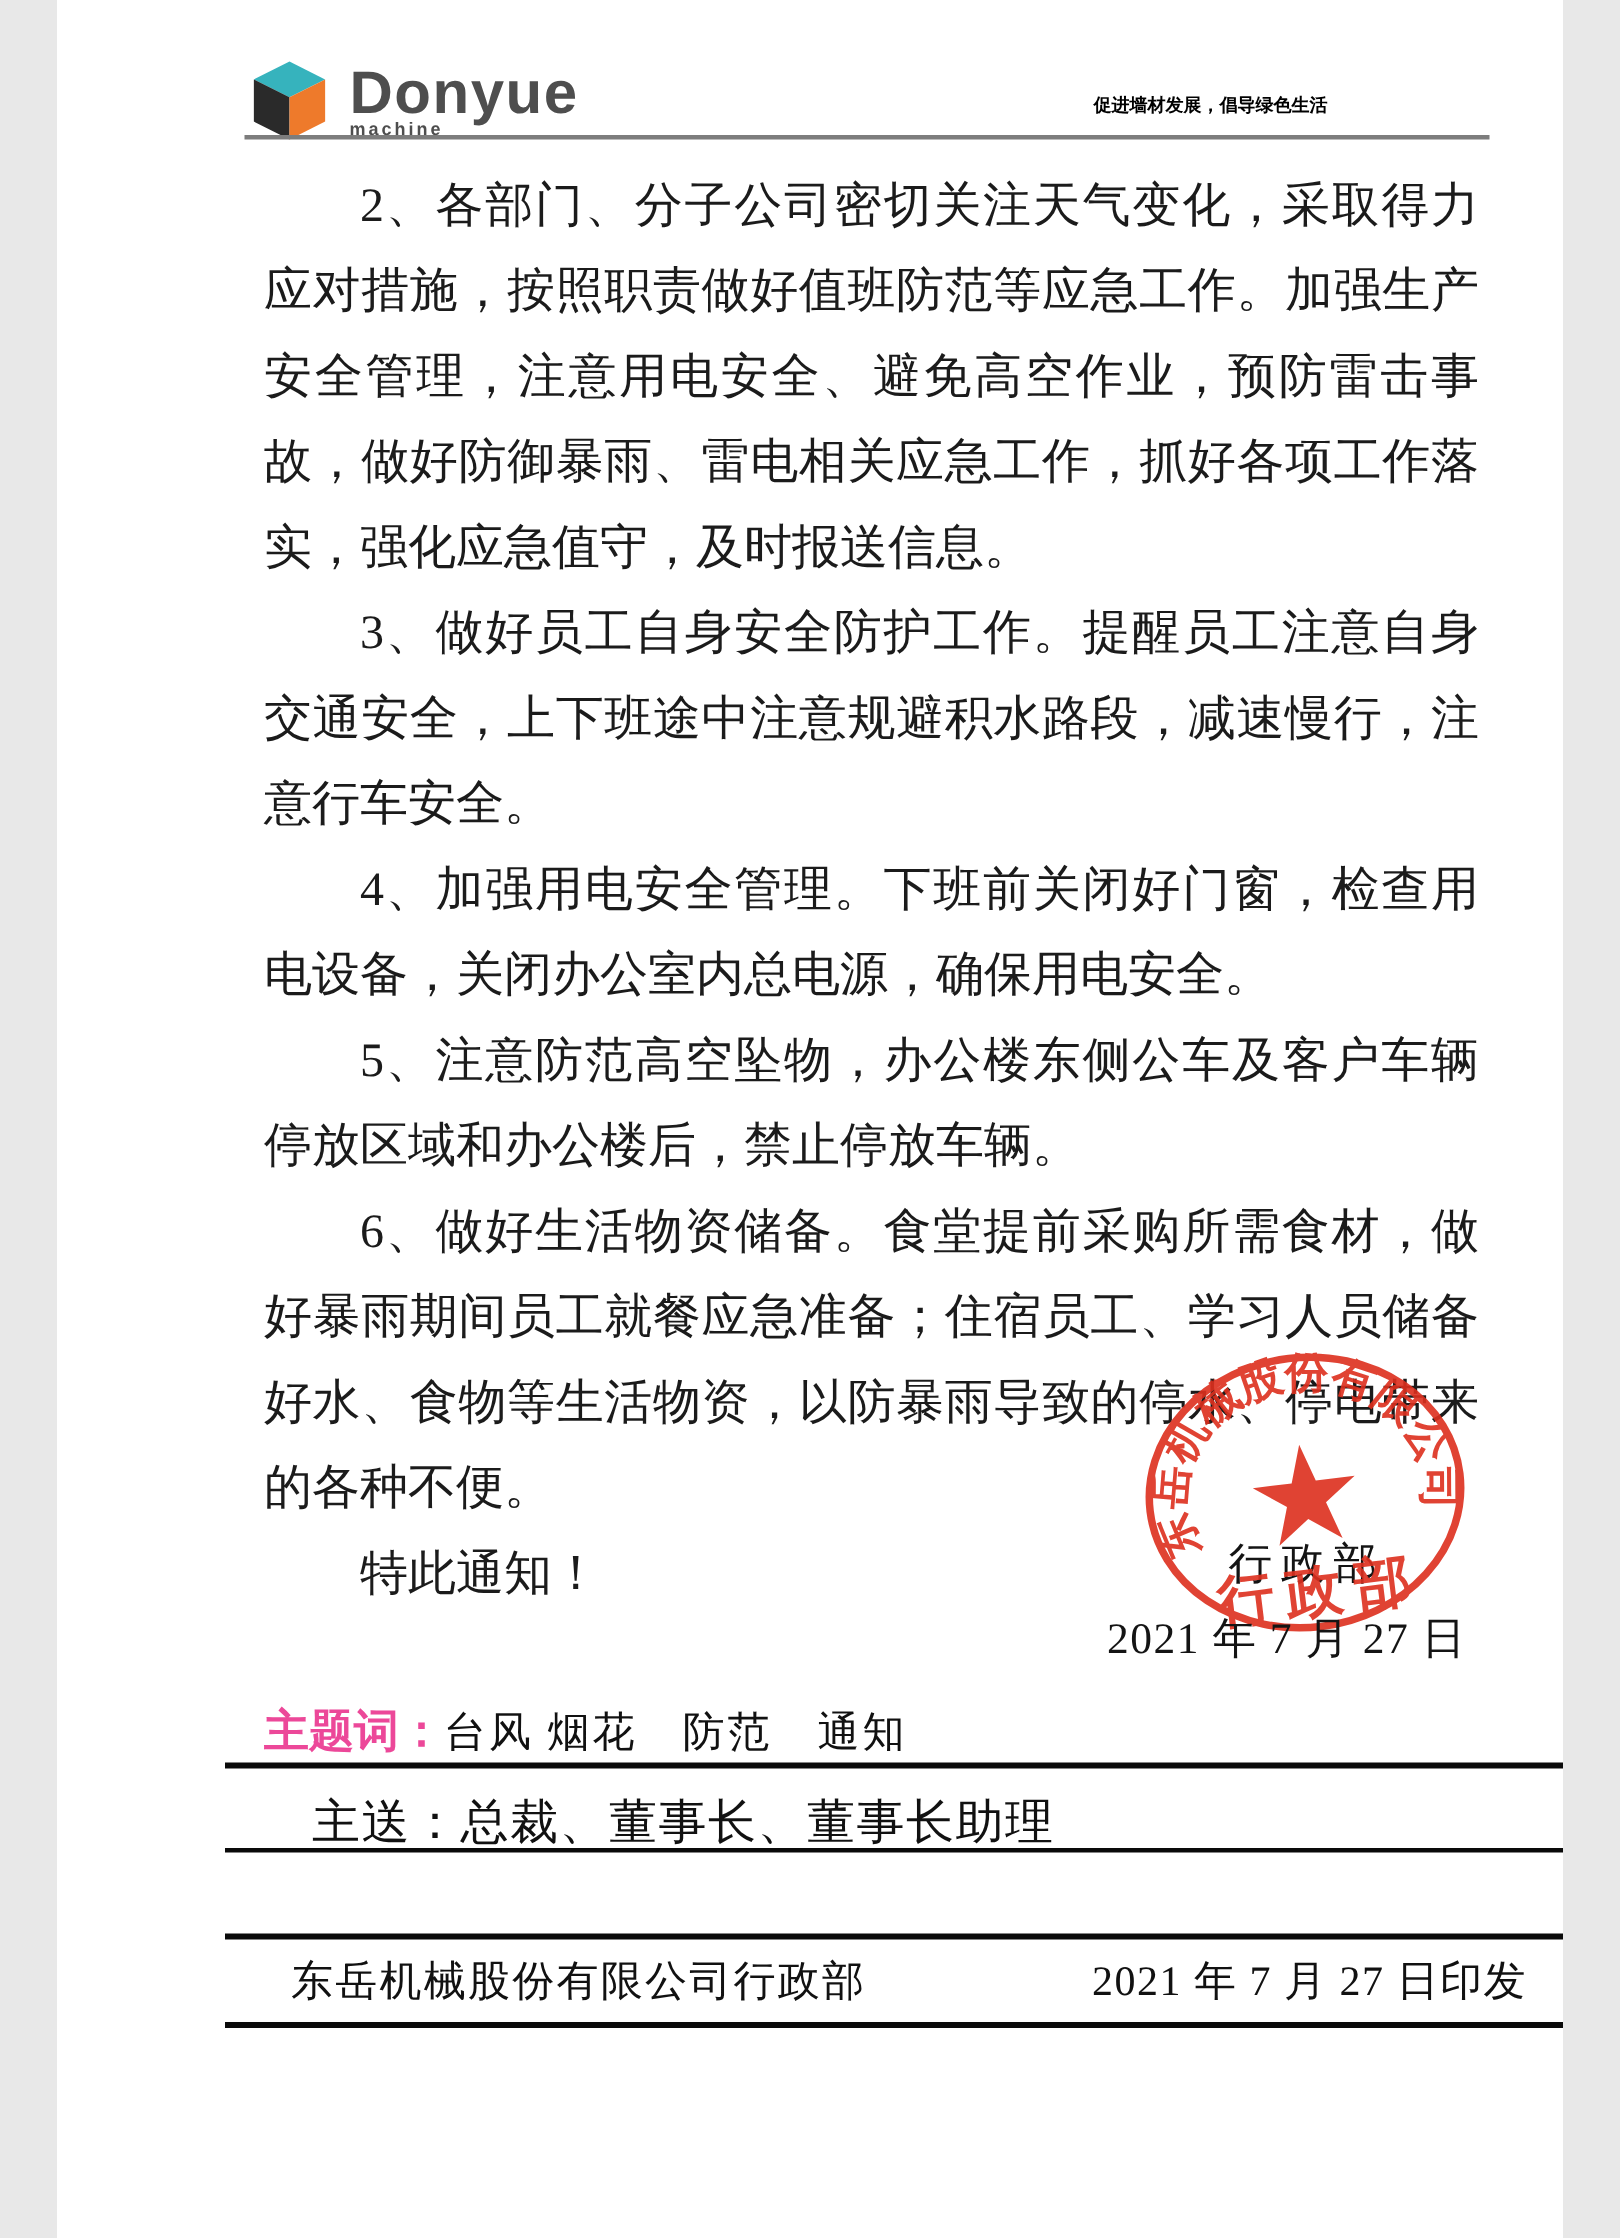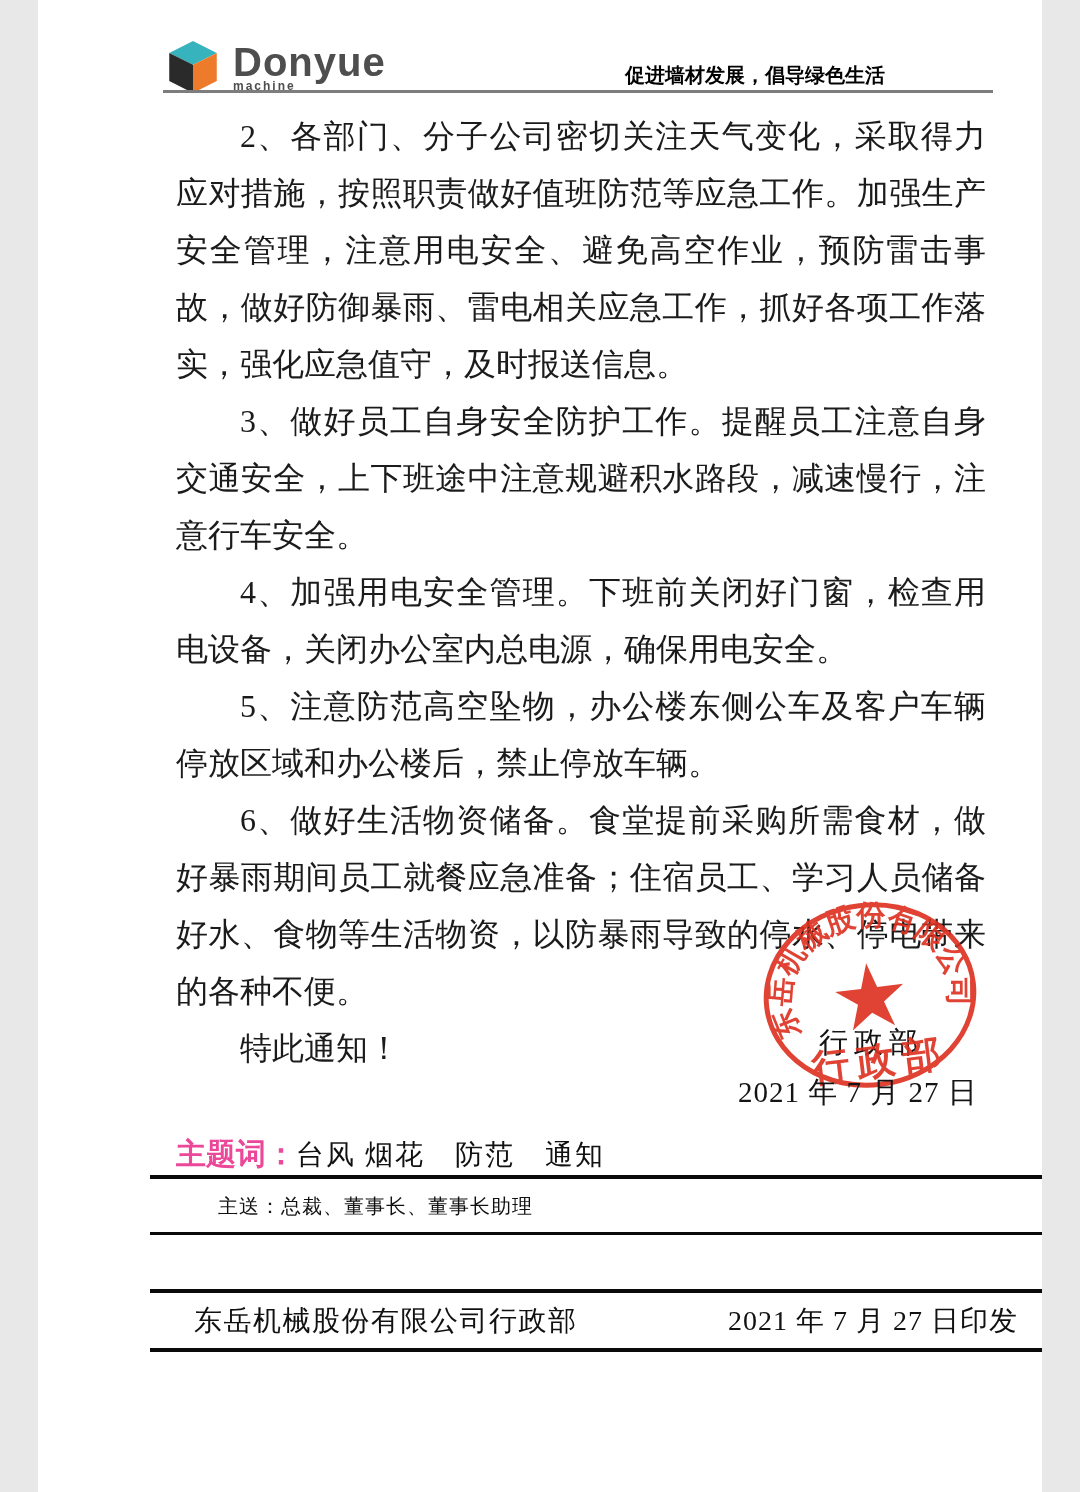--- a/index.html
+++ b/index.html
@@ -15,41 +15,41 @@
   
   .logo{position:absolute;left:128px;top:40px;display:flex;align-items:flex-start;}
   .logo-cube{width:54px;height:54px;display:block;}
   .brand-block{margin-left:13px;padding-top:4px;}
   .brand{font-family:"Liberation Sans","DejaVu Sans",sans-serif;font-weight:bold;
          font-size:40px;line-height:36px;color:#4e4e4e;letter-spacing:1px;}
   .brand-sub{font-family:"Liberation Sans","DejaVu Sans",sans-serif;font-weight:bold;
          font-size:12px;color:#4e4e4e;letter-spacing:2px;line-height:12px;}
   .tagline{position:absolute;right:157px;top:62px;
          font-family:"Liberation Sans","DejaVu Sans",sans-serif;
-         font-weight:700;font-size:20px;color:#000;}
+         font-weight:700;font-size:12px;color:#000;}
   .header-rule{position:absolute;left:125px;top:90px;width:830px;height:3px;background:#7d7d7d;}
   
   .body-text{position:absolute;left:138px;top:108px;width:810px;
          font-size:32px;line-height:57px;text-align:justify;color:#1b1b1b;}
   .body-text p{margin:0;text-indent:2em;}
   
   .typed-dept{position:absolute;left:781px;top:1023px;font-size:29px;color:#141414;letter-spacing:6px;}
   .sig-date{position:absolute;left:700px;top:1073px;font-size:29px;color:#141414;letter-spacing:1px;}
   .seal{position:absolute;left:700px;top:878px;width:270px;height:235px;opacity:.9;}
   .seal text{font-family:"Liberation Serif","DejaVu Serif",serif;}
   
   .rule{position:absolute;left:112px;width:916px;background:#0a0a0a;}
   .rule-1{top:1175px;height:4px;}
   .rule-2{top:1232px;height:3px;}
   .rule-3{top:1289px;height:4px;}
   .rule-4{top:1348px;height:4px;}
   .kw-row{position:absolute;left:138px;top:1134px;font-size:28px;color:#111;}
   .kw-label{font-family:"Liberation Sans","DejaVu Sans",sans-serif;font-weight:700;font-size:30px;color:#ec4899;}
   .kw-value{white-space:pre-wrap;letter-spacing:2px;}
-  .send-row{position:absolute;left:180px;font-size:20px;color:#111;letter-spacing:1px;}
+  .send-row{position:absolute;left:170px;font-size:32px;color:#111;letter-spacing:1px;}
   .send-row-1{top:1193px;}
   .send-row-2{top:1250px;}
   .issuer{position:absolute;left:156px;top:1302px;font-size:28px;color:#111;letter-spacing:1.5px;text-align:center;}
   .issued{position:absolute;left:658px;top:1302px;font-size:28px;color:#111;letter-spacing:1px;margin-left:32px;}
 </style>
 </head>
 <body>
 
 <div class="page">
 

